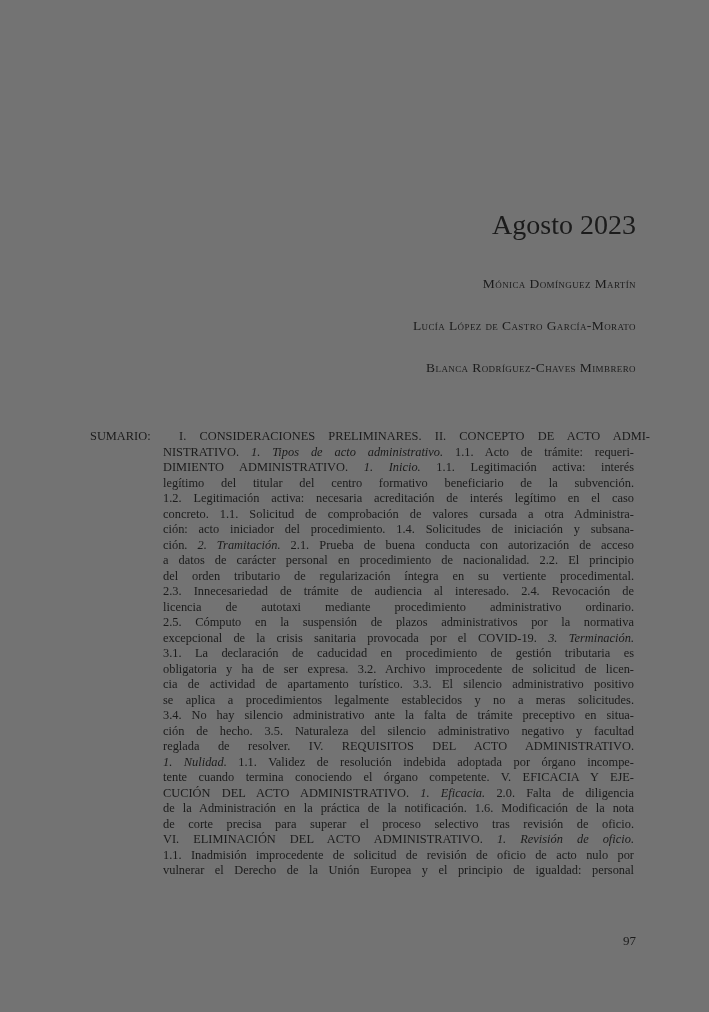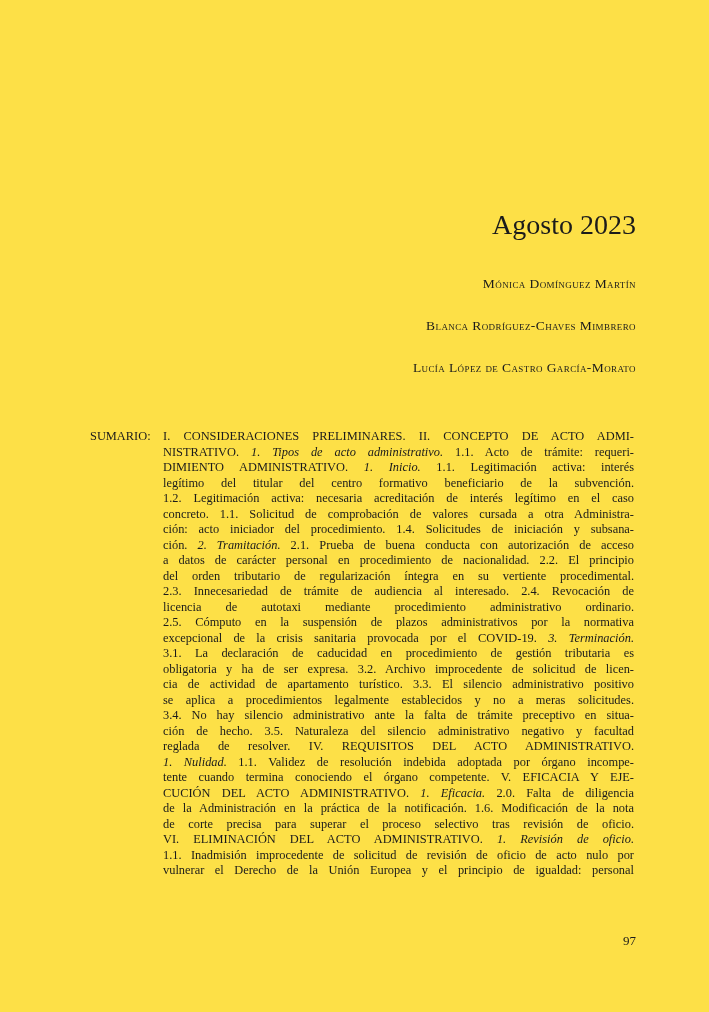--- a/index.html
+++ b/index.html
@@ -4,21 +4,21 @@
 <style>
   html, body {
     margin: 0;
     padding: 0;
     background: #ffffff;
   }
   .page {
     position: relative;
     width: 709px;
     height: 1012px;
-    background: #fde047;
+    background: #737373;
     font-family: "Liberation Serif", serif;
     color: #1b1b1b;
     overflow: hidden;
   }
   .issue-date {
     position: absolute;
     top: 209px;
     right: 73px;
     font-size: 28px;
     line-height: 32px;
@@ -76,29 +76,29 @@
 </style>
 </head>
 <body>
 
 <div class="page">
 
   <div class="issue-date">Agosto 2023</div>
 
   <div class="authors">
     <div class="author">Mónica Domínguez Martín</div>
+    <div class="author">Lucía López de Castro García-Morato</div>
     <div class="author">Blanca Rodríguez-Chaves Mimbrero</div>
-    <div class="author">Lucía López de Castro García-Morato</div>
   </div>
 
   <div class="sumario">
     <div class="sumario-label">SUMARIO:</div>
 
     <div class="sumario-body">
-        <div class="sline" style="word-spacing: 10.1138px;"><span>I. CONSIDERACIONES PRELIMINARES. II. CONCEPTO DE ACTO ADMI-</span></div>
+        <div class="sline" style="word-spacing: 10.1138px; margin-left: 16px;"><span>I. CONSIDERACIONES PRELIMINARES. II. CONCEPTO DE ACTO ADMI-</span></div>
         <div class="sline" style="word-spacing: 8.79531px;"><span>NISTRATIVO. </span><em>1. Tipos de acto administrativo.</em><span> 1.1. Acto de trámite: requeri-</span></div>
         <div class="sline" style="word-spacing: 12.5536px;"><span>DIMIENTO ADMINISTRATIVO. </span><em>1. Inicio.</em><span> 1.1. Legitimación activa: interés</span></div>
         <div class="sline" style="word-spacing: 13.6441px;"><span>legítimo del titular del centro formativo beneficiario de la subvención.</span></div>
         <div class="sline" style="word-spacing: 8.70469px;"><span>1.2. Legitimación activa: necesaria acreditación de interés legítimo en el caso</span></div>
         <div class="sline" style="word-spacing: 7.90937px;"><span>concreto. 1.1. Solicitud de comprobación de valores cursada a otra Administra-</span></div>
         <div class="sline" style="word-spacing: 7.70156px;"><span>ción: acto iniciador del procedimiento. 1.4. Solicitudes de iniciación y subsana-</span></div>
         <div class="sline" style="word-spacing: 6.97017px;"><span>ción. </span><em>2. Tramitación.</em><span> 2.1. Prueba de buena conducta con autorización de acceso</span></div>
         <div class="sline" style="word-spacing: 6.97443px;"><span>a datos de carácter personal en procedimiento de nacionalidad. 2.2. El principio</span></div>
         <div class="sline" style="word-spacing: 10.7413px;"><span>del orden tributario de regularización íntegra en su vertiente procedimental.</span></div>
         <div class="sline" style="word-spacing: 8.94531px;"><span>2.3. Innecesariedad de trámite de audiencia al interesado. 2.4. Revocación de</span></div>

